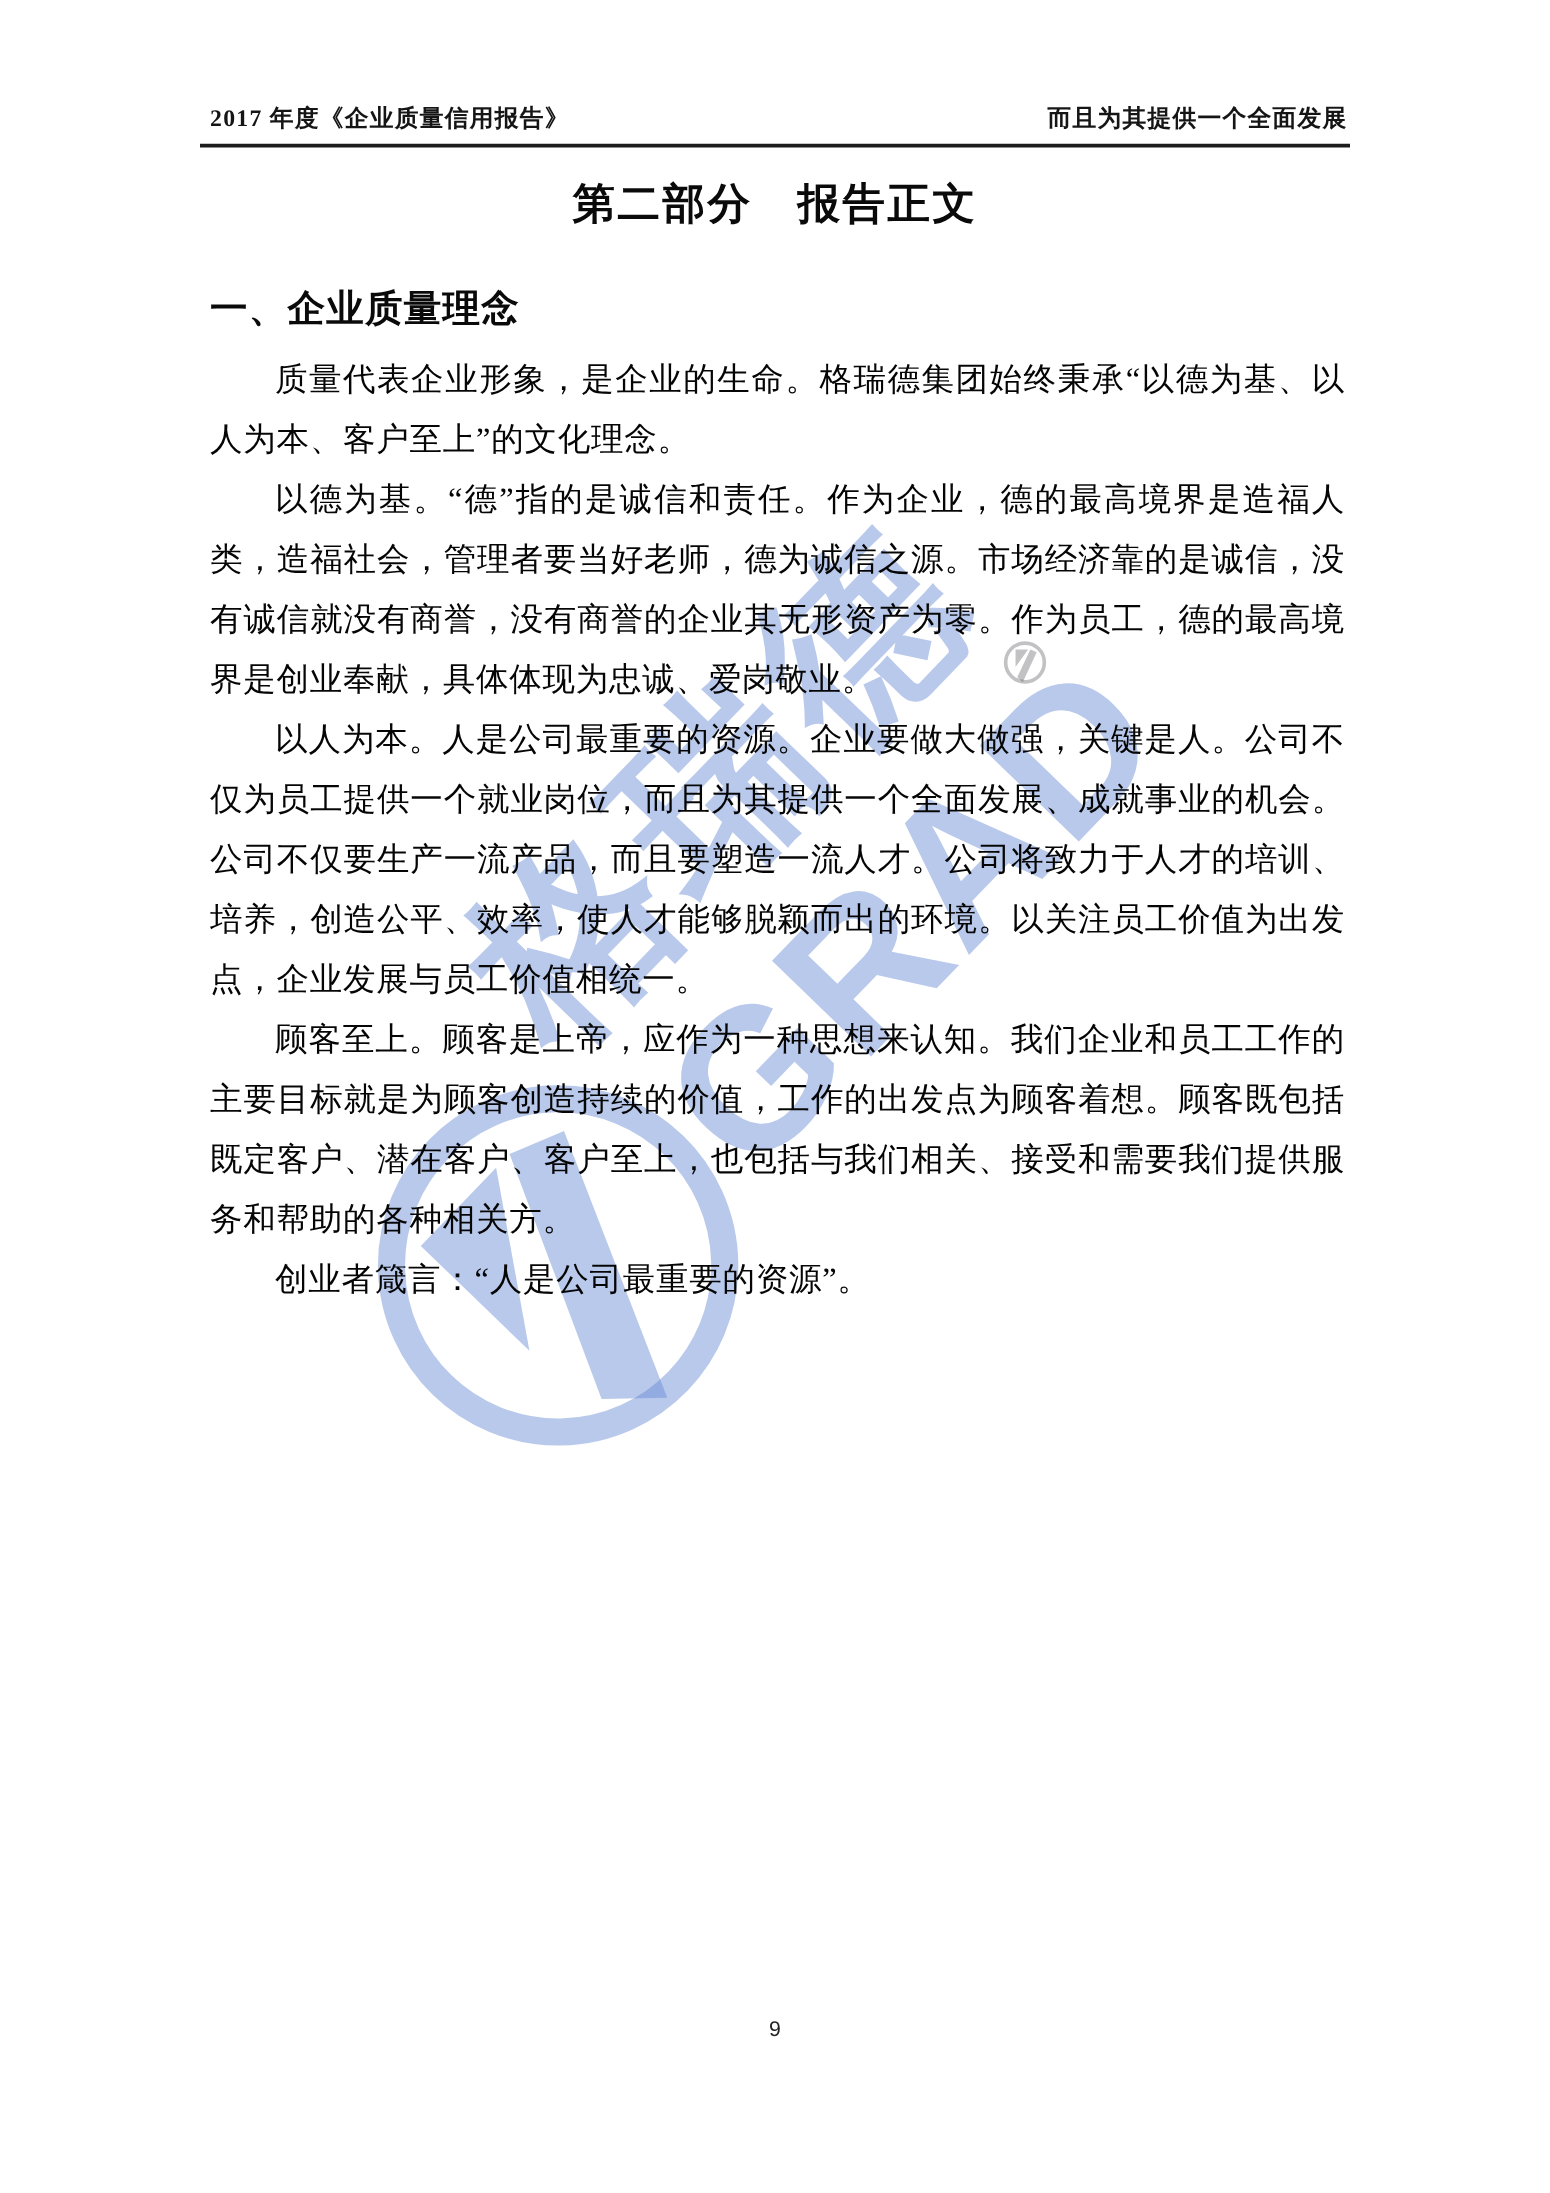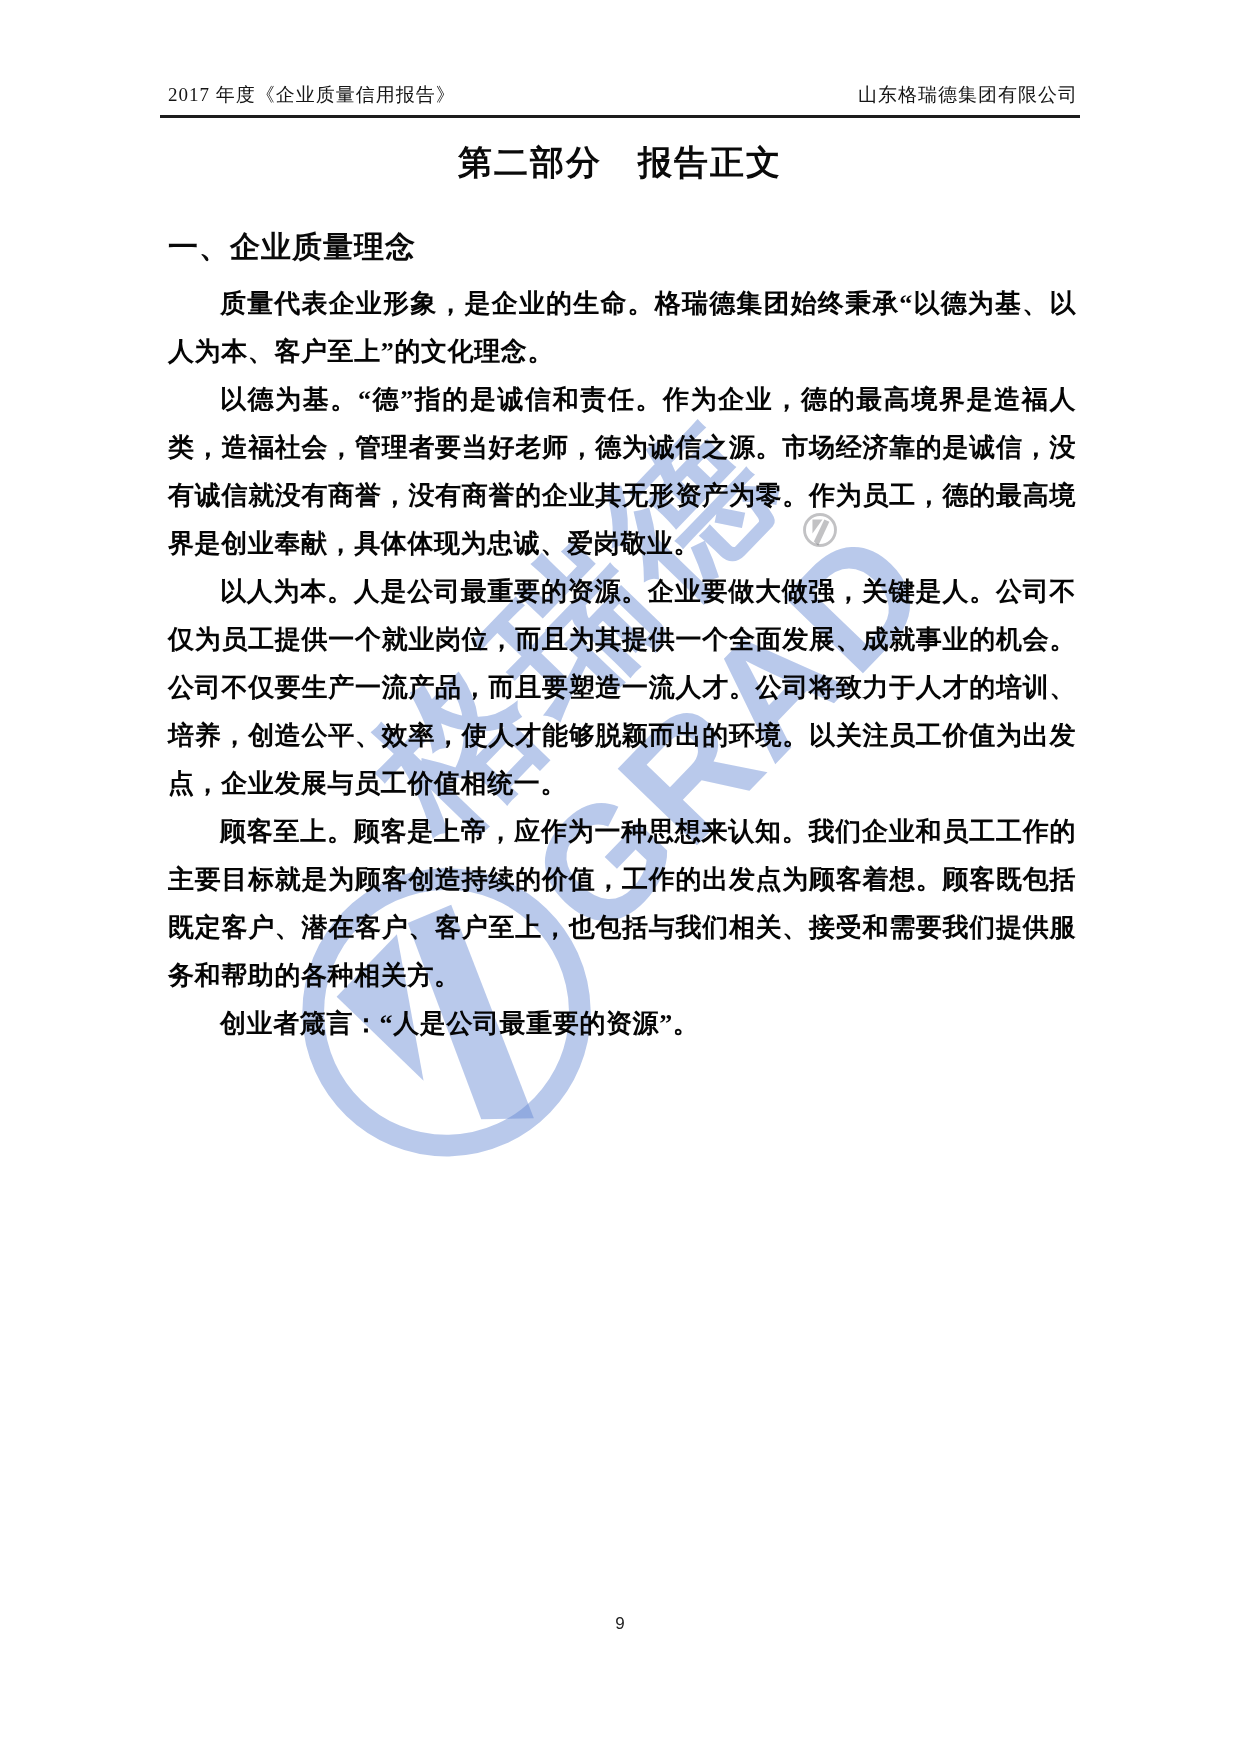--- a/index.html
+++ b/index.html
@@ -14,21 +14,21 @@
   }
 
   
   .header{
     position:absolute;
     left:168px; right:162px; top:82px;
     display:flex;
     justify-content:space-between;
     align-items:baseline;
     font-size:19px;
-    font-weight:400;
+    font-weight:700;
     letter-spacing:1px;
     color:#151515;
   }
   .header-rule{
     position:absolute;
     left:160px; right:160px; top:115px;
     border-top:3px solid #1c1c1c;
   }
 
   
@@ -64,21 +64,20 @@
     line-height:48px;
     letter-spacing:0.6px;
     text-align:justify;
     text-justify:inter-ideograph;
     color:#050505;
     z-index:2;
   }
   .body-text p{
     margin:0;
     text-indent:2em;
-    font-weight:bold;
   }
 
   
   .watermark{
     position:absolute;
     left:170px; top:665px;
     width:780px; height:330px;
     transform:rotate(-46deg);
     color:rgba(100,135,210,0.45);
     z-index:1;
@@ -147,21 +146,21 @@
   </div>
 
   <svg class="stamp" viewBox="0 0 100 100">
     <circle cx="50" cy="50" r="43" fill="none" stroke="currentColor" stroke-width="8"></circle>
     <polygon points="29,21 57,21 29,60" fill="currentColor"></polygon>
     <polygon points="62,21 76,27 45,94 33,82" fill="currentColor"></polygon>
   </svg>
 
   <div class="header">
     <span>2017 年度《企业质量信用报告》</span>
-    <span>山东格瑞德集团有限公司</span>
+    <span>而且为其提供一个全面发展</span>
   </div>
   <div class="header-rule"></div>
 
   <h1 class="doc-title">第二部分　报告正文</h1>
 
   <h2 class="section-heading">一、企业质量理念</h2>
 
   <div class="body-text">
     <p>质量代表企业形象，是企业的生命。格瑞德集团始终秉承“以德为基、以人为本、客户至上”的文化理念。</p>
     <p>以德为基。“德”指的是诚信和责任。作为企业，德的最高境界是造福人类，造福社会，管理者要当好老师，德为诚信之源。市场经济靠的是诚信，没有诚信就没有商誉，没有商誉的企业其无形资产为零。作为员工，德的最高境界是创业奉献，具体体现为忠诚、爱岗敬业。</p>

